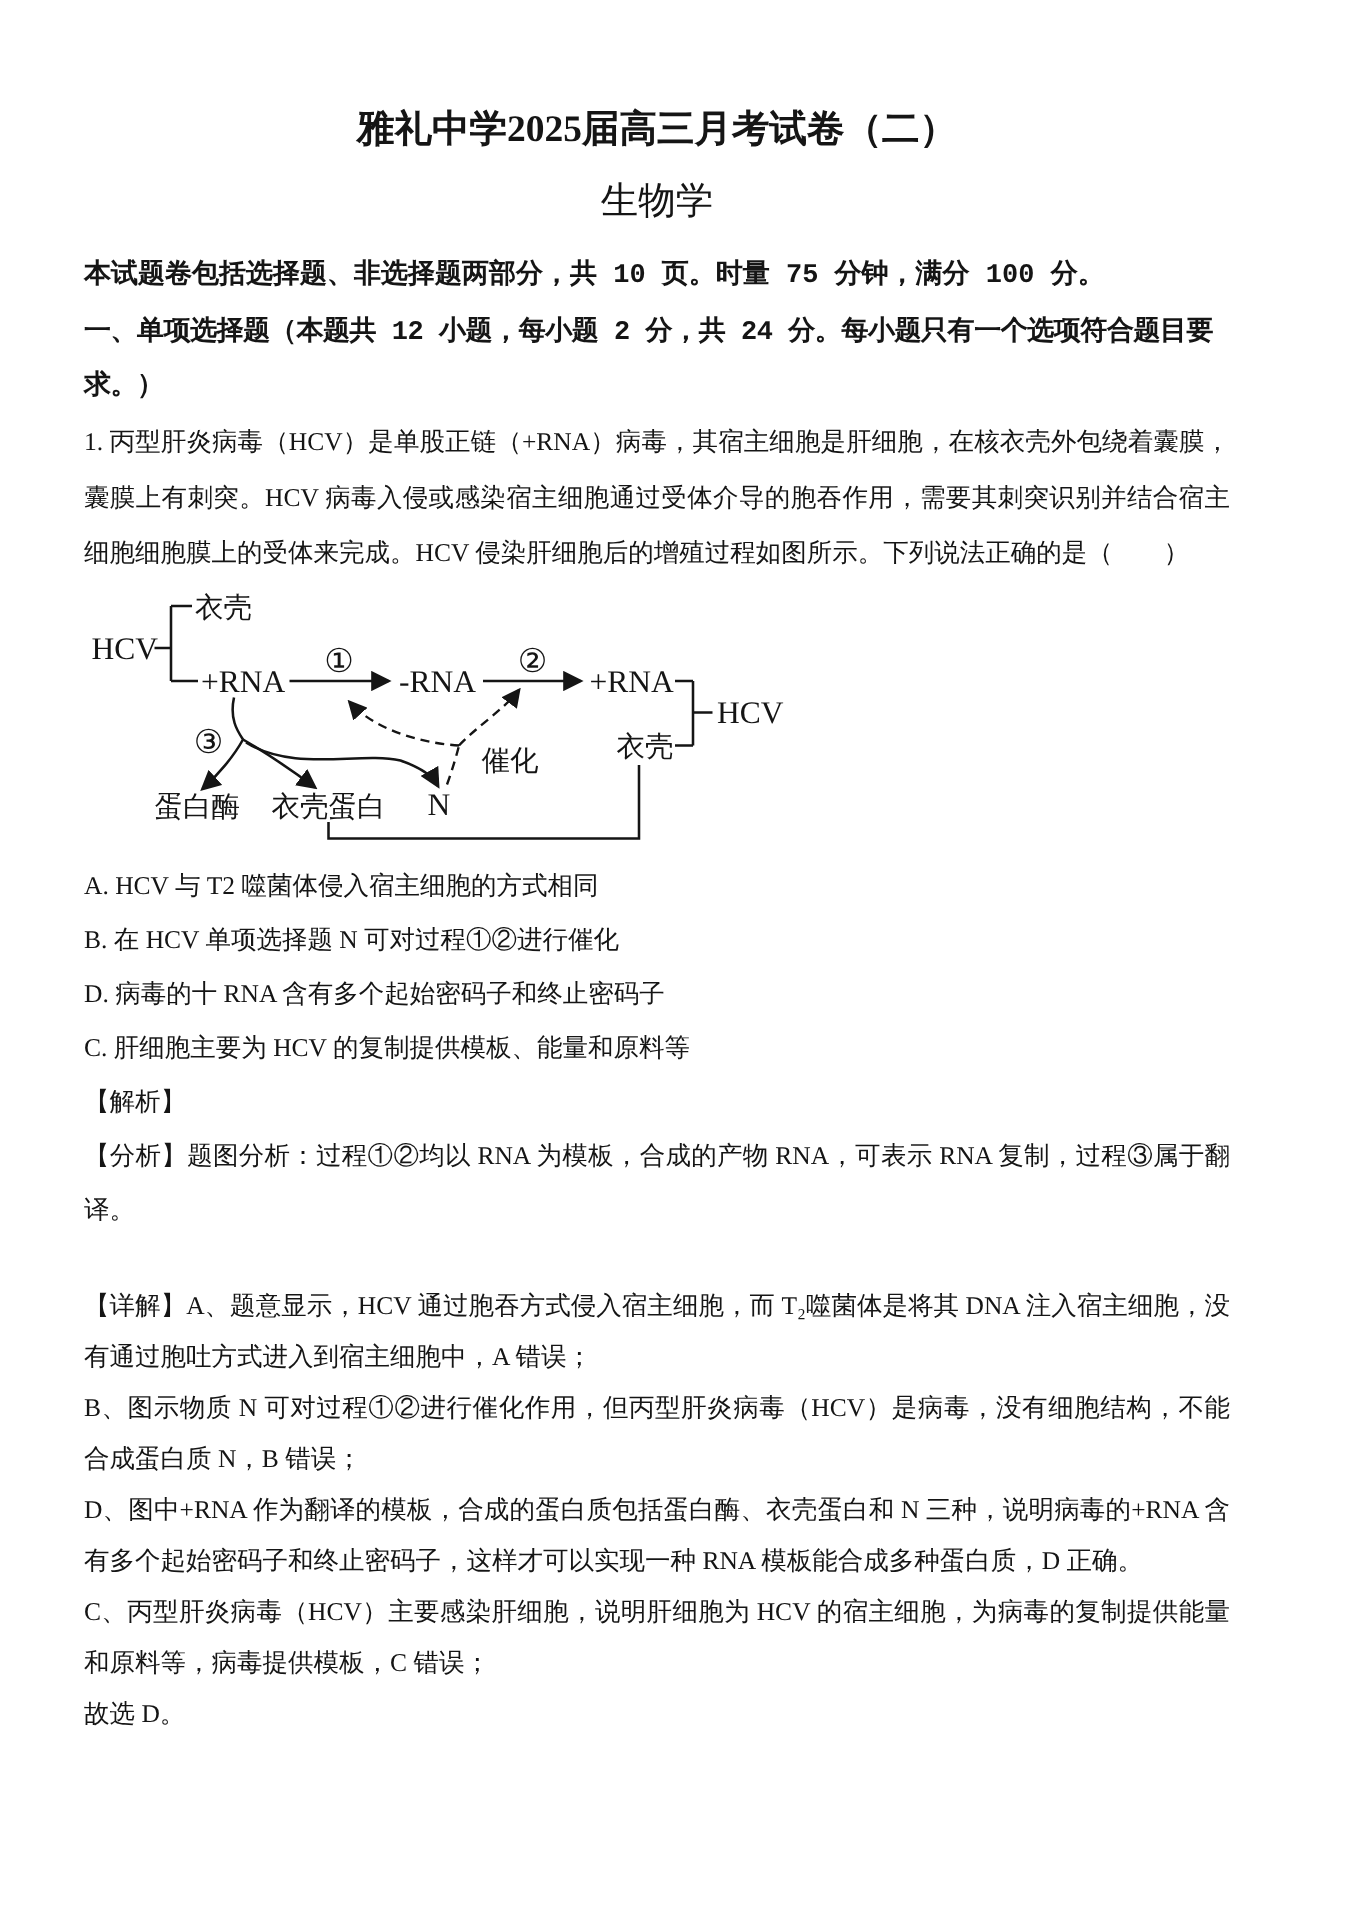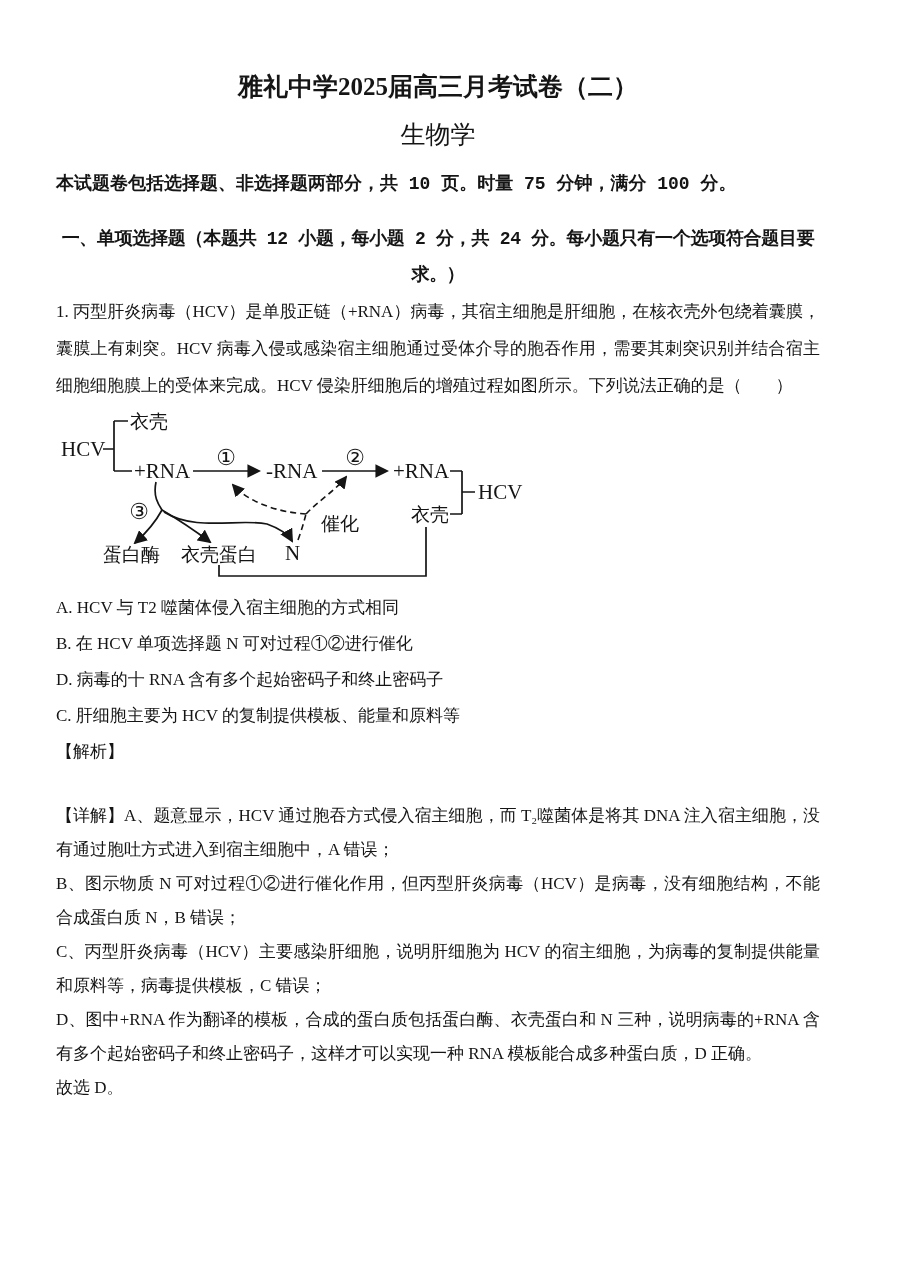--- a/index.html
+++ b/index.html
@@ -19,21 +19,21 @@
     line-height: 30px;
   }
   .doc-subject {
     font-size: 25px; font-weight: normal; text-align: center;
     line-height: 30px; margin-top: 18px;
   }
   .bold-line {
     font-weight: bold; font-size: 18px; line-height: 36px; font-family: Liberation Mono, monospace;
   }
   .exam-info { margin-top: 16px; }
-  .section-heading { margin-top: 19px; letter-spacing: -0.3px; text-align: center; }
+  .section-heading { margin-top: 2px; letter-spacing: -0.3px; }
 
   .para {
     font-size: 17px; line-height: 37px;
   }
   .just {
     text-align: justify;
     text-align-last: left;
   }
   .option-line, .meta-line { line-height: 36px; }
 
@@ -103,22 +103,23 @@
       <text class="lat" x="229" y="152">N</text>
     </svg>
   </div>
 
   <p class="para option-line">A. HCV 与 T2 噬菌体侵入宿主细胞的方式相同</p>
   <p class="para option-line">B. 在 HCV 单项选择题 N 可对过程①②进行催化</p>
   <p class="para option-line">D. 病毒的十 RNA 含有多个起始密码子和终止密码子</p>
   <p class="para option-line">C. 肝细胞主要为 HCV 的复制提供模板、能量和原料等</p>
 
   <p class="para meta-line">【解析】</p>
+  <p class="para meta-line just">【分析】题图分析：过程①②均以 RNA 为模板，合成的产物 RNA，可表示 RNA 复制，过程③属于翻译。</p>
 
   <div class="detail-block">
     <p class="para just">【详解】A、题意显示，HCV 通过胞吞方式侵入宿主细胞，而 T₂噬菌体是将其 DNA 注入宿主细胞，没有通过胞吐方式进入到宿主细胞中，A 错误；</p>
     <p class="para just">B、图示物质 N 可对过程①②进行催化作用，但丙型肝炎病毒（HCV）是病毒，没有细胞结构，不能合成蛋白质 N，B 错误；</p>
+    <p class="para just">D、图中+RNA 作为翻译的模板，合成的蛋白质包括蛋白酶、衣壳蛋白和 N 三种，说明病毒的+RNA 含有多个起始密码子和终止密码子，这样才可以实现一种 RNA 模板能合成多种蛋白质，D 正确。</p>
     <p class="para just">C、丙型肝炎病毒（HCV）主要感染肝细胞，说明肝细胞为 HCV 的宿主细胞，为病毒的复制提供能量和原料等，病毒提供模板，C 错误；</p>
-    <p class="para just">D、图中+RNA 作为翻译的模板，合成的蛋白质包括蛋白酶、衣壳蛋白和 N 三种，说明病毒的+RNA 含有多个起始密码子和终止密码子，这样才可以实现一种 RNA 模板能合成多种蛋白质，D 正确。</p>
     <p class="para">故选 D。</p>
   </div>
 
 </div>
 
 </body></html>

